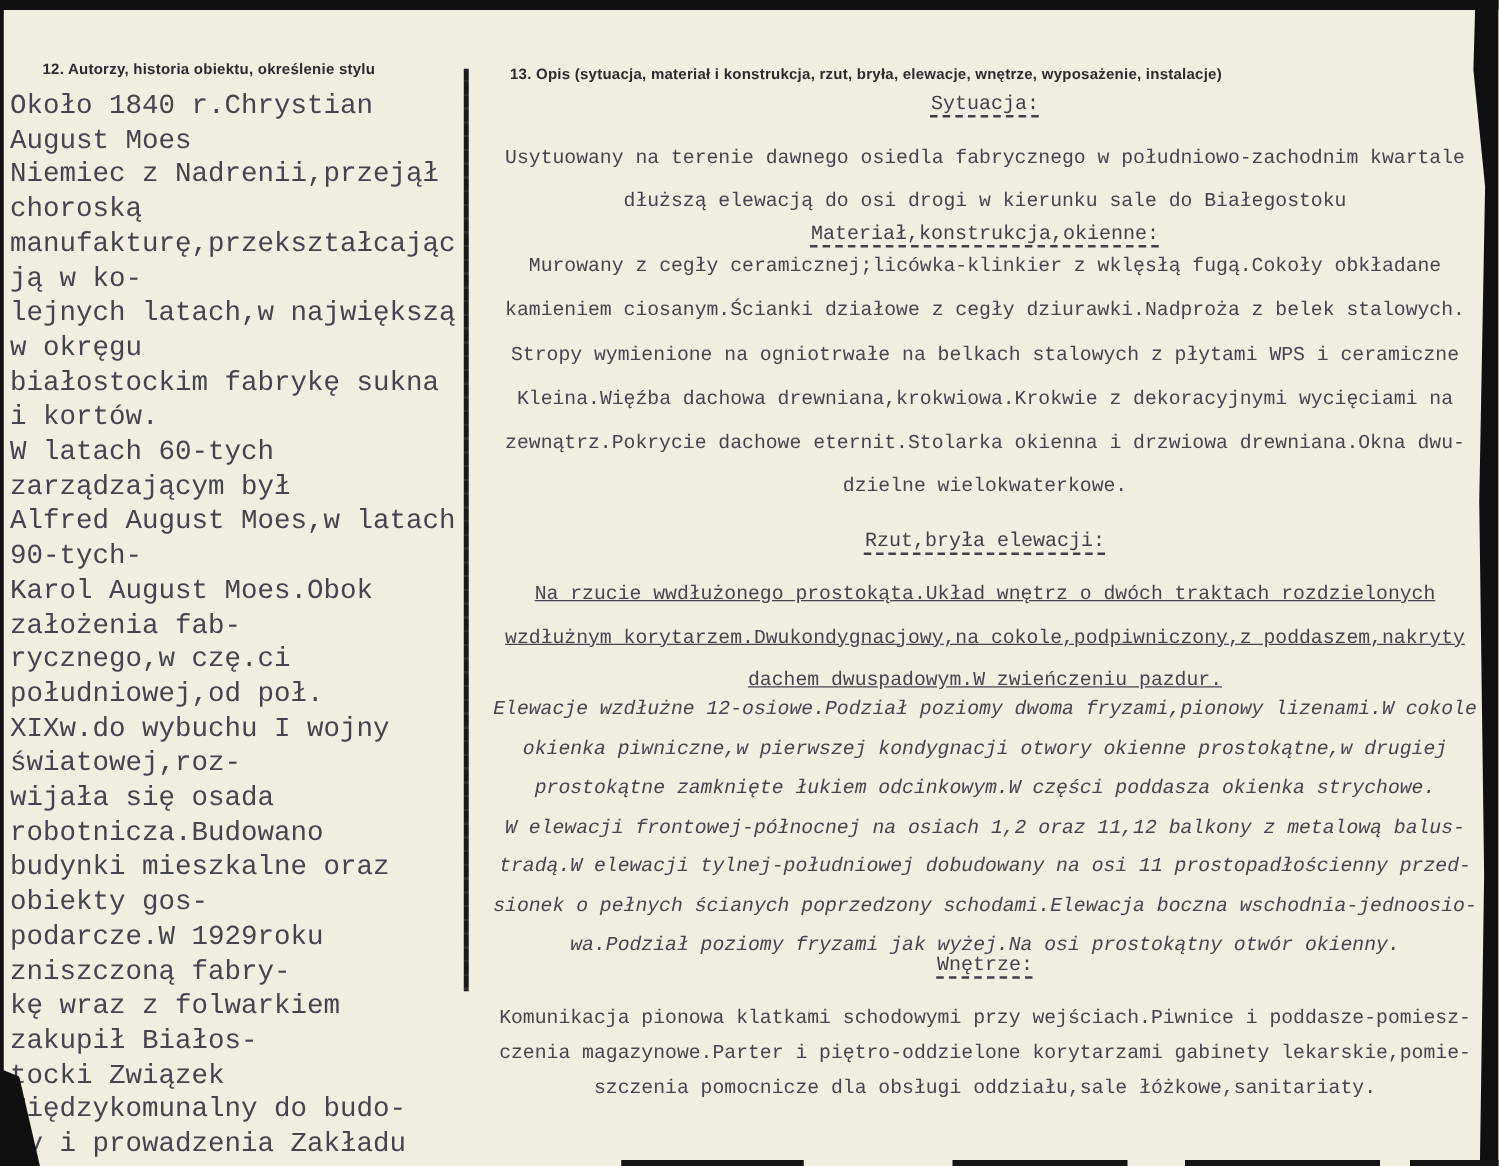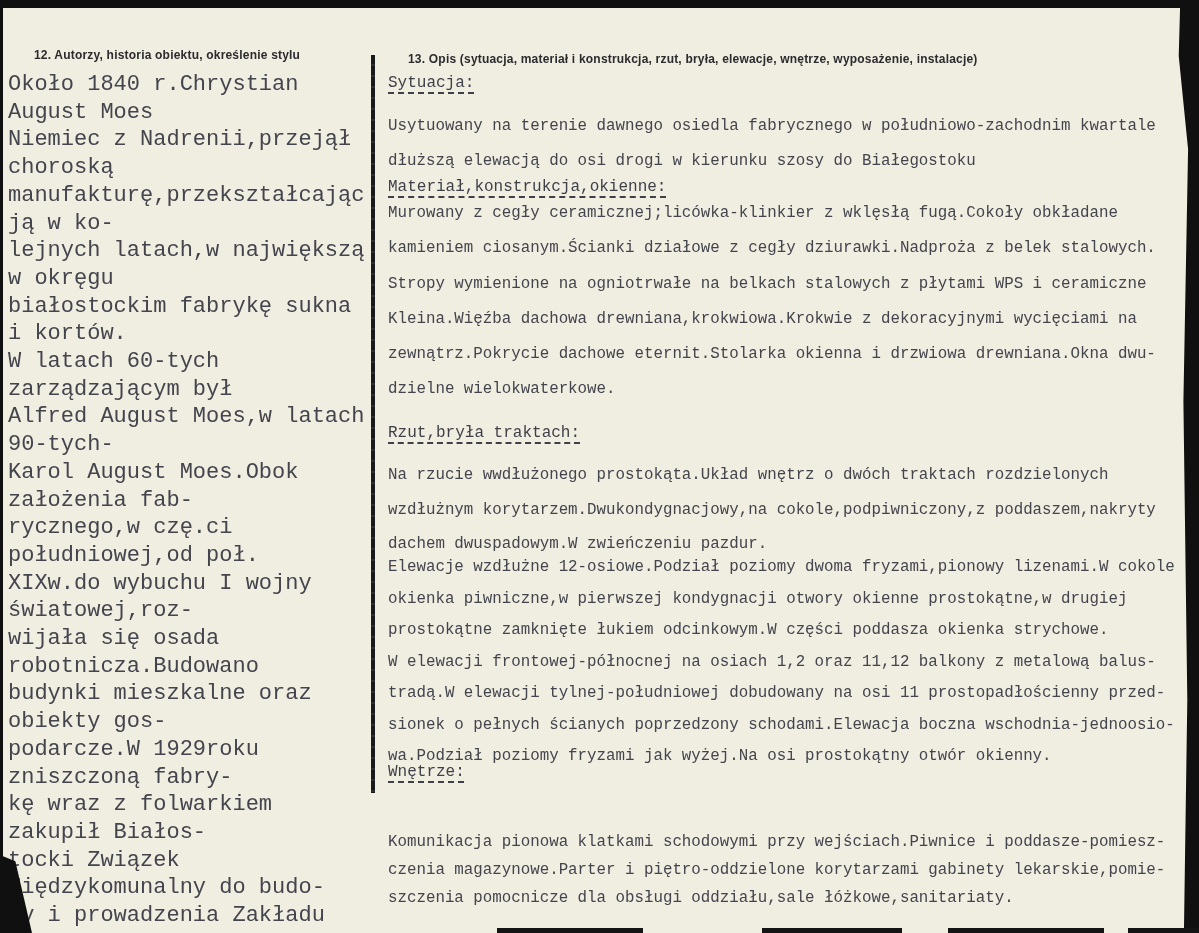--- a/index.html
+++ b/index.html
@@ -41,35 +41,35 @@
     z-index:4;
   }
   
   .tw{
     white-space:pre-line;color:#44444d;letter-spacing:0;
   }
   #left-text{
     position:absolute;left:8px;top:71px;width:366px;
     font-size:22px;line-height:27.7px;
   }
-  .rblock{position:absolute;left:388px;width:800px;font-size:15.8px;}
+  .rblock{position:absolute;left:388px;width:800px;font-size:15.8px;text-align:center;}
   .rhead{
     color:#3f3f48;font-size:16px;
     text-decoration:underline dashed 2px;text-underline-offset:5px;
     white-space:nowrap;
   }
   #sec0-h{top:74px;}
   #sec0-p{top:109px;line-height:35px;}
   #sec1-h{top:178px;}
   #sec1-p{top:196px;line-height:35.3px;}
   #sec2-h{top:424px;}
-  #sec2-p1{top:458px;line-height:34.6px;}
-  #sec2-p2{top:552px;line-height:31.5px;}
+  #sec2-p1{top:458px;line-height:34.6px;text-decoration:underline;}
+  #sec2-p2{top:552px;line-height:31.5px;font-style:italic;}
   #sec3-h{top:763px;}
-  #sec3-p{top:828px;line-height:28.2px;}
+  #sec3-p{top:800px;line-height:28.2px;}
   #sec3-last{top:941px;line-height:22px;}
 </style>
 </head>
 <body>
 
 <div class="edge edge-top"></div>
 <div class="edge edge-left"></div>
 <div class="edge edge-right"></div>
 <div class="edge edge-bottom-left"></div>
 <div class="bottom-dash bd1"></div>
@@ -100,31 +100,31 @@
 nego w Choroszczy.Na planie sytuacyj-
 nym z tego roku budynek oznaczony nr
 23.Po II wojnie światowej budynki po-
 fabryczne przekazane ZOZ Szpitalowi
 Psychitrycznemu w Choroszczy.</div>
 
 <div id="hdr-right" class="form-header">13. Opis (sytuacja, materiał i konstrukcja, rzut, bryła, elewacje, wnętrze, wyposażenie, instalacje)</div>
 
 <div id="sec0-h" class="rblock rhead">Sytuacja:</div>
 <div id="sec0-p" class="rblock tw">Usytuowany na terenie dawnego osiedla fabrycznego w południowo-zachodnim kwartale
-dłuższą elewacją do osi drogi w kierunku szosy do Białegostoku</div>
+dłuższą elewacją do osi drogi w kierunku sale do Białegostoku</div>
 
 <div id="sec1-h" class="rblock rhead">Materiał,konstrukcja,okienne:</div>
 <div id="sec1-p" class="rblock tw">Murowany z cegły ceramicznej;licówka-klinkier z wklęsłą fugą.Cokoły obkładane
 kamieniem ciosanym.Ścianki działowe z cegły dziurawki.Nadproża z belek stalowych.
 Stropy wymienione na ogniotrwałe na belkach stalowych z płytami WPS i ceramiczne
 Kleina.Więźba dachowa drewniana,krokwiowa.Krokwie z dekoracyjnymi wycięciami na
 zewnątrz.Pokrycie dachowe eternit.Stolarka okienna i drzwiowa drewniana.Okna dwu-
 dzielne wielokwaterkowe.</div>
 
-<div id="sec2-h" class="rblock rhead">Rzut,bryła traktach:</div>
+<div id="sec2-h" class="rblock rhead">Rzut,bryła elewacji:</div>
 <div id="sec2-p1" class="rblock tw">Na rzucie wwdłużonego prostokąta.Układ wnętrz o dwóch traktach rozdzielonych
 wzdłużnym korytarzem.Dwukondygnacjowy,na cokole,podpiwniczony,z poddaszem,nakryty
 dachem dwuspadowym.W zwieńczeniu pazdur.</div>
 <div id="sec2-p2" class="rblock tw">Elewacje wzdłużne 12-osiowe.Podział poziomy dwoma fryzami,pionowy lizenami.W cokole
 okienka piwniczne,w pierwszej kondygnacji otwory okienne prostokątne,w drugiej
 prostokątne zamknięte łukiem odcinkowym.W części poddasza okienka strychowe.
 W elewacji frontowej-północnej na osiach 1,2 oraz 11,12 balkony z metalową balus-
 tradą.W elewacji tylnej-południowej dobudowany na osi 11 prostopadłościenny przed-
 sionek o pełnych ścianych poprzedzony schodami.Elewacja boczna wschodnia-jednoosio-
 wa.Podział poziomy fryzami jak wyżej.Na osi prostokątny otwór okienny.</div>

